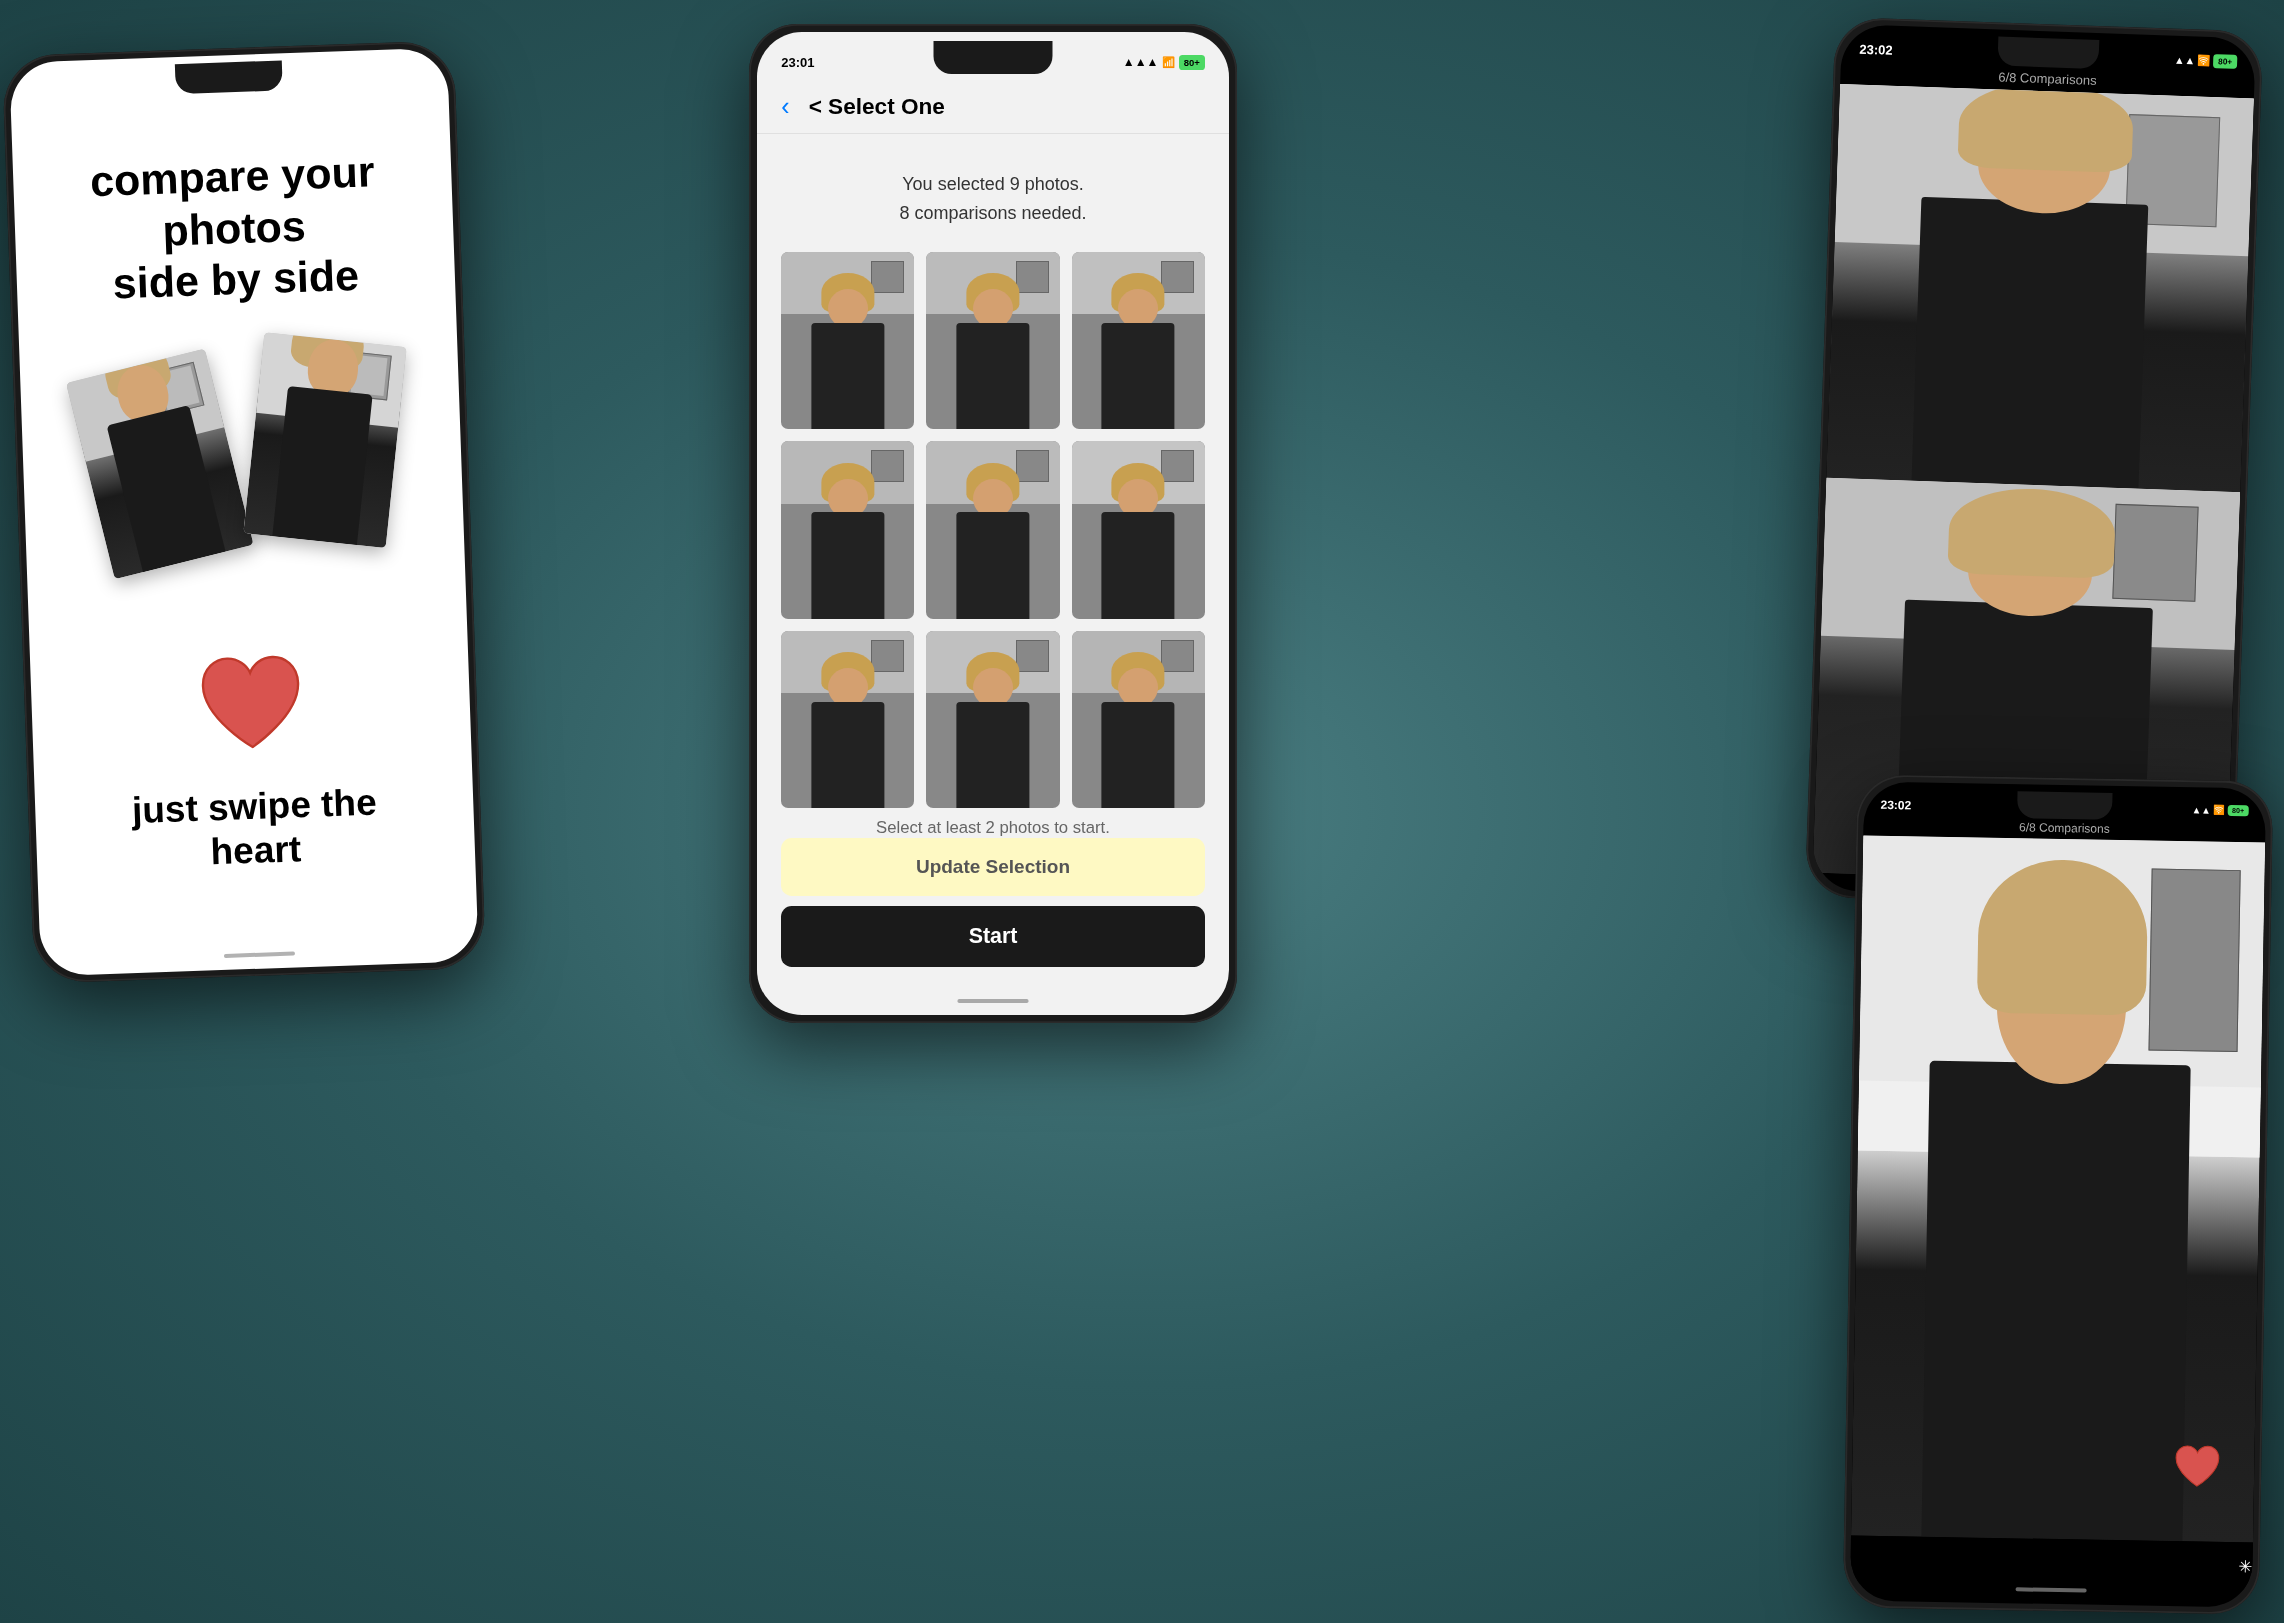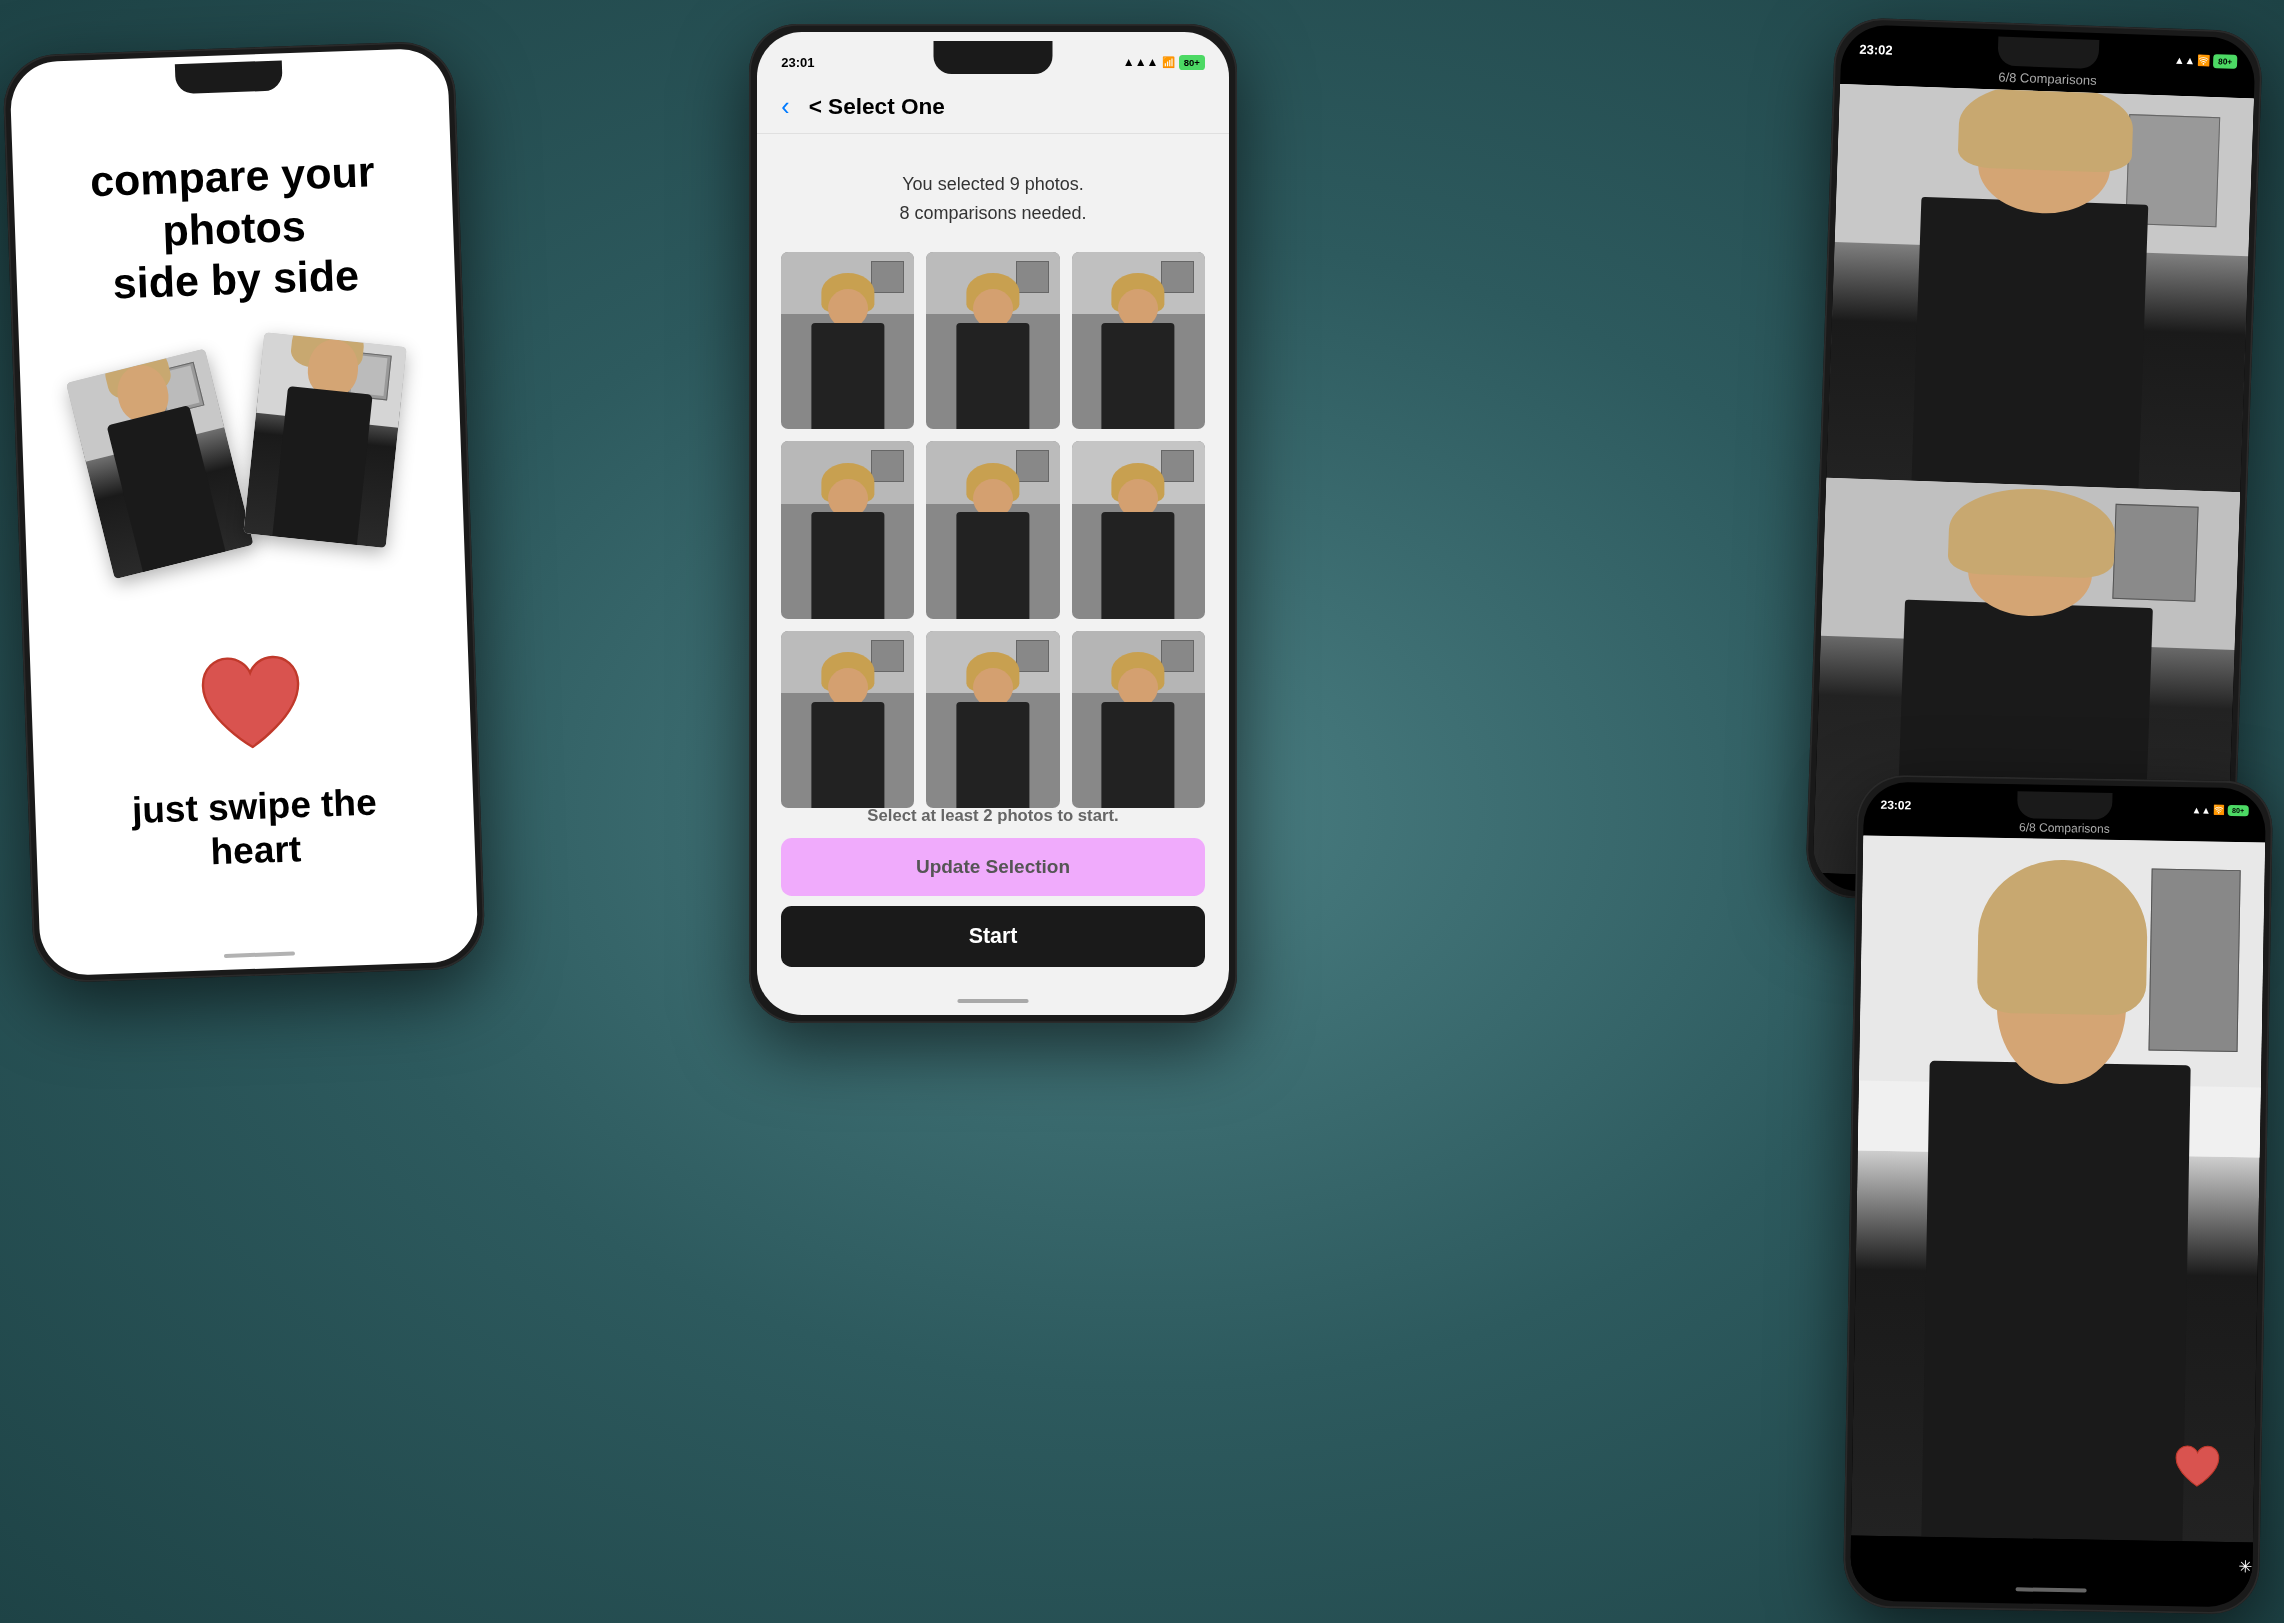--- a/index.html
+++ b/index.html
@@ -230,28 +230,26 @@
       border-radius: 7.1px;
       overflow: hidden;
       background: #888;
       position: relative;
     }
 
     .footer-hint {
       text-align: center;
       font-size: 16.7px;
       color: #666;
-      margin-bottom: 12px;
-      font-weight: bold;
     }
 
     .btn-update {
       width: 100%;
       padding: 18px;
-      background: #f0abfc;
+      background: #fef9c3;
       border: none;
       border-radius: 10.7px;
       font-size: 19px;
       font-weight: 600;
       color: #555;
       margin-bottom: 9.5px;
       cursor: pointer;
     }
 
     .btn-start {

